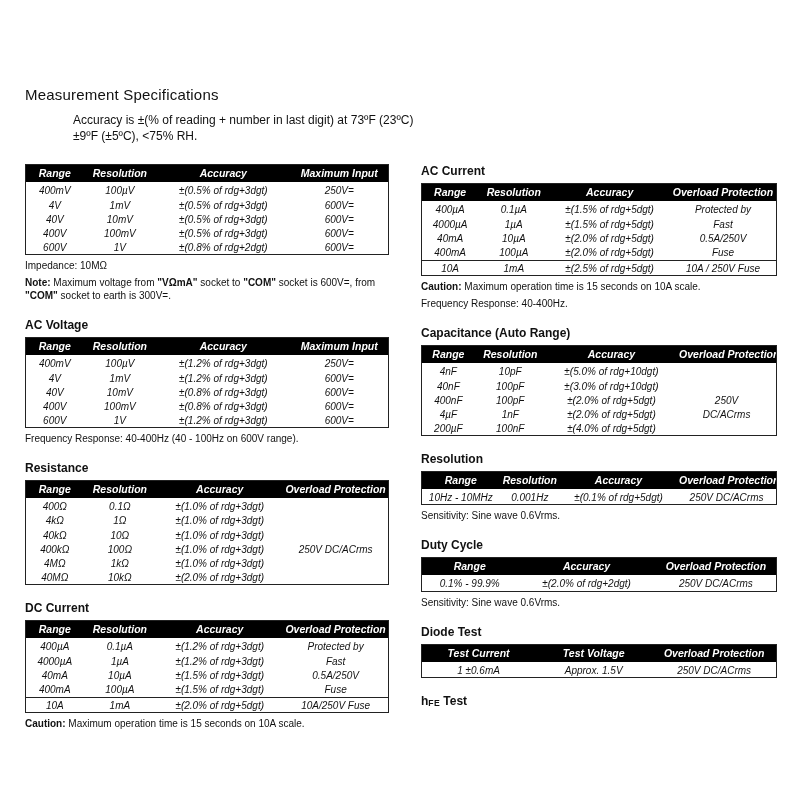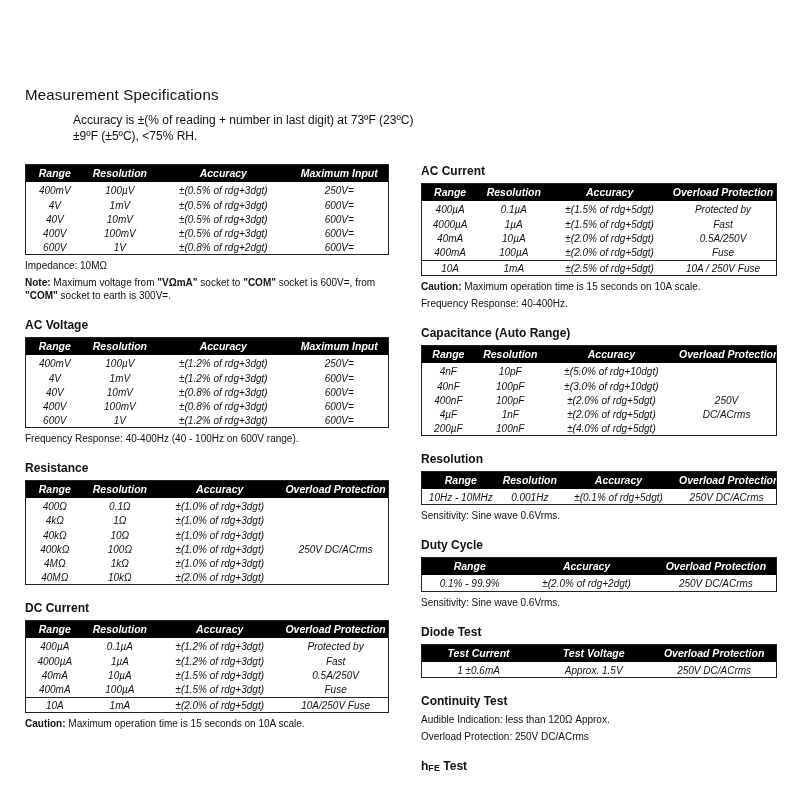--- a/index.html
+++ b/index.html
@@ -446,22 +446,17 @@
             <tbody>
               <tr>
                 <td>1 ±0.6mA</td>
                 <td>Approx. 1.5V</td>
                 <td>250V DC/ACrms</td>
               </tr>
             </tbody>
           </table>
         </section>
         <section class="spec-section">
-          <h3 class="section-heading">Continuity Test</h3>
-          <div class="note-line"><span>Audible Indication:  less than 120Ω Approx.</span></div>
-          <div class="note-line"><span>Overload Protection:  250V DC/ACrms</span></div>
-        </section>
-        <section class="spec-section">
           <h3 class="section-heading"><span>h</span><span class="hsub">FE</span><span> Test</span></h3>
         </section>
       </div>
   </div>
 </div>
 
 </body></html>

